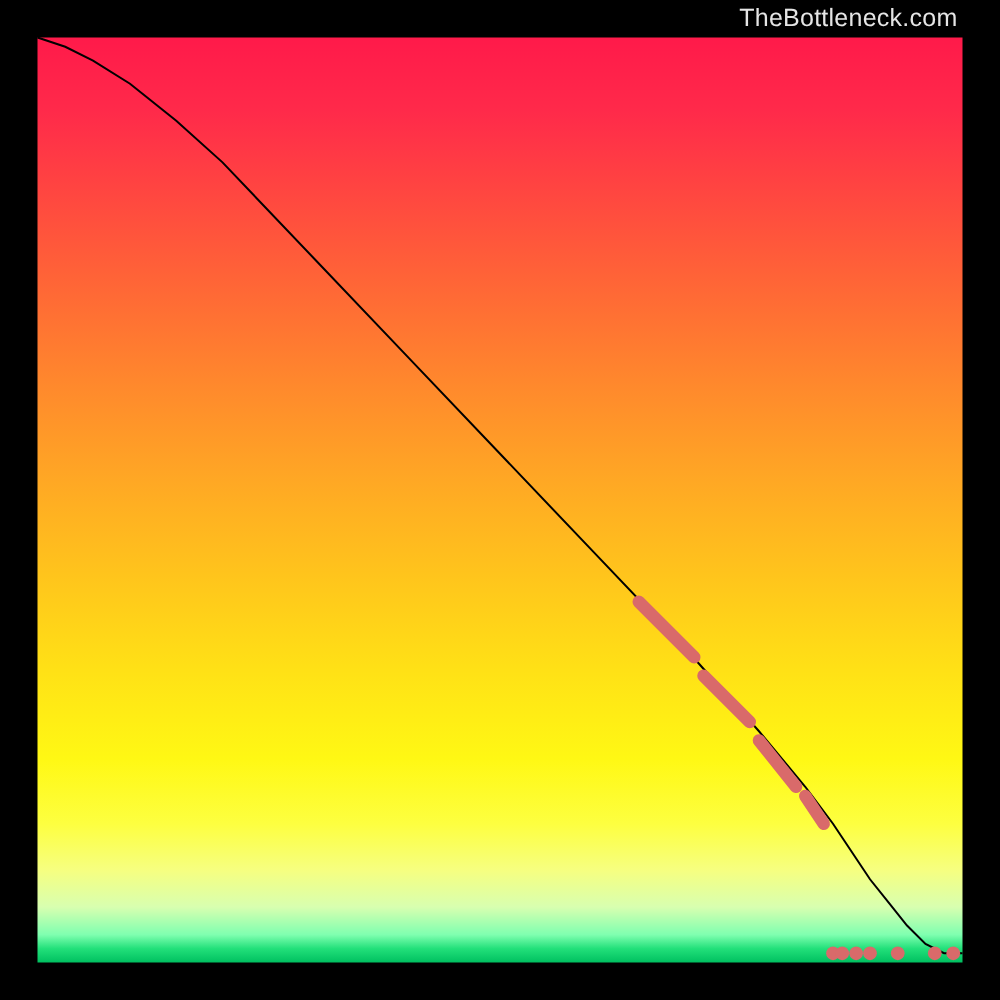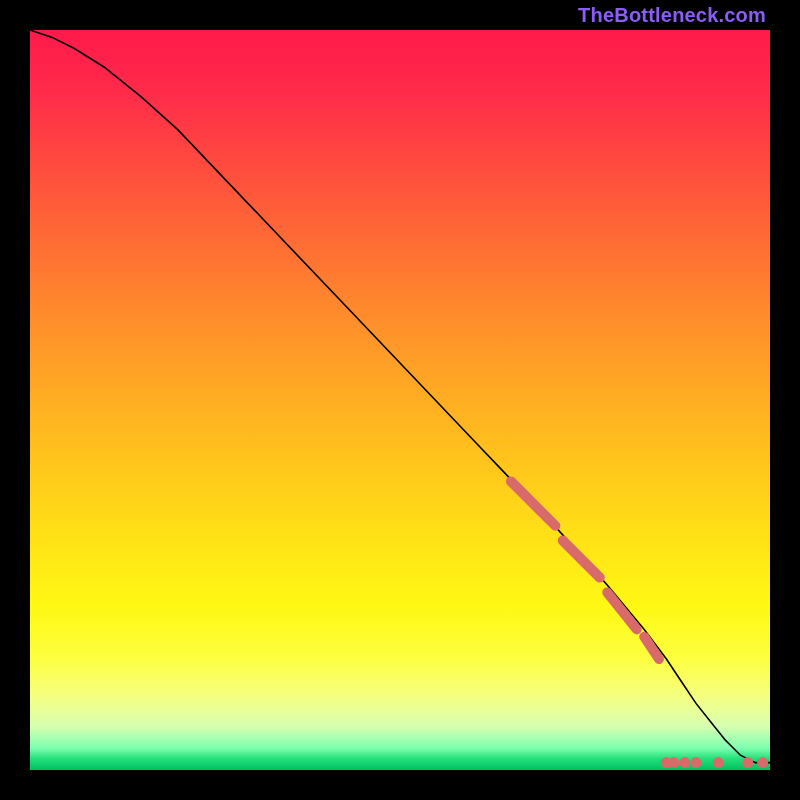--- a/index.html
+++ b/index.html
@@ -41,23 +41,23 @@
       #d8ffb0 94%,
       #7fffb0 97%,
       #22e07a 98.5%,
       #00c060 100%
     );
   }
   .watermark {
     position: absolute;
     top: 4px;
     right: 34px;
-    color: #8b5cf6;
+    color: #e5e5e5;
     font-size: 20px;
-    font-weight: 700;
+    font-weight: 400;
     letter-spacing: 0.2px;
     user-select: none;
   }
   svg.curve {
     position: absolute;
     inset: 0;
     width: 100%;
     height: 100%;
     overflow: visible;
   }

